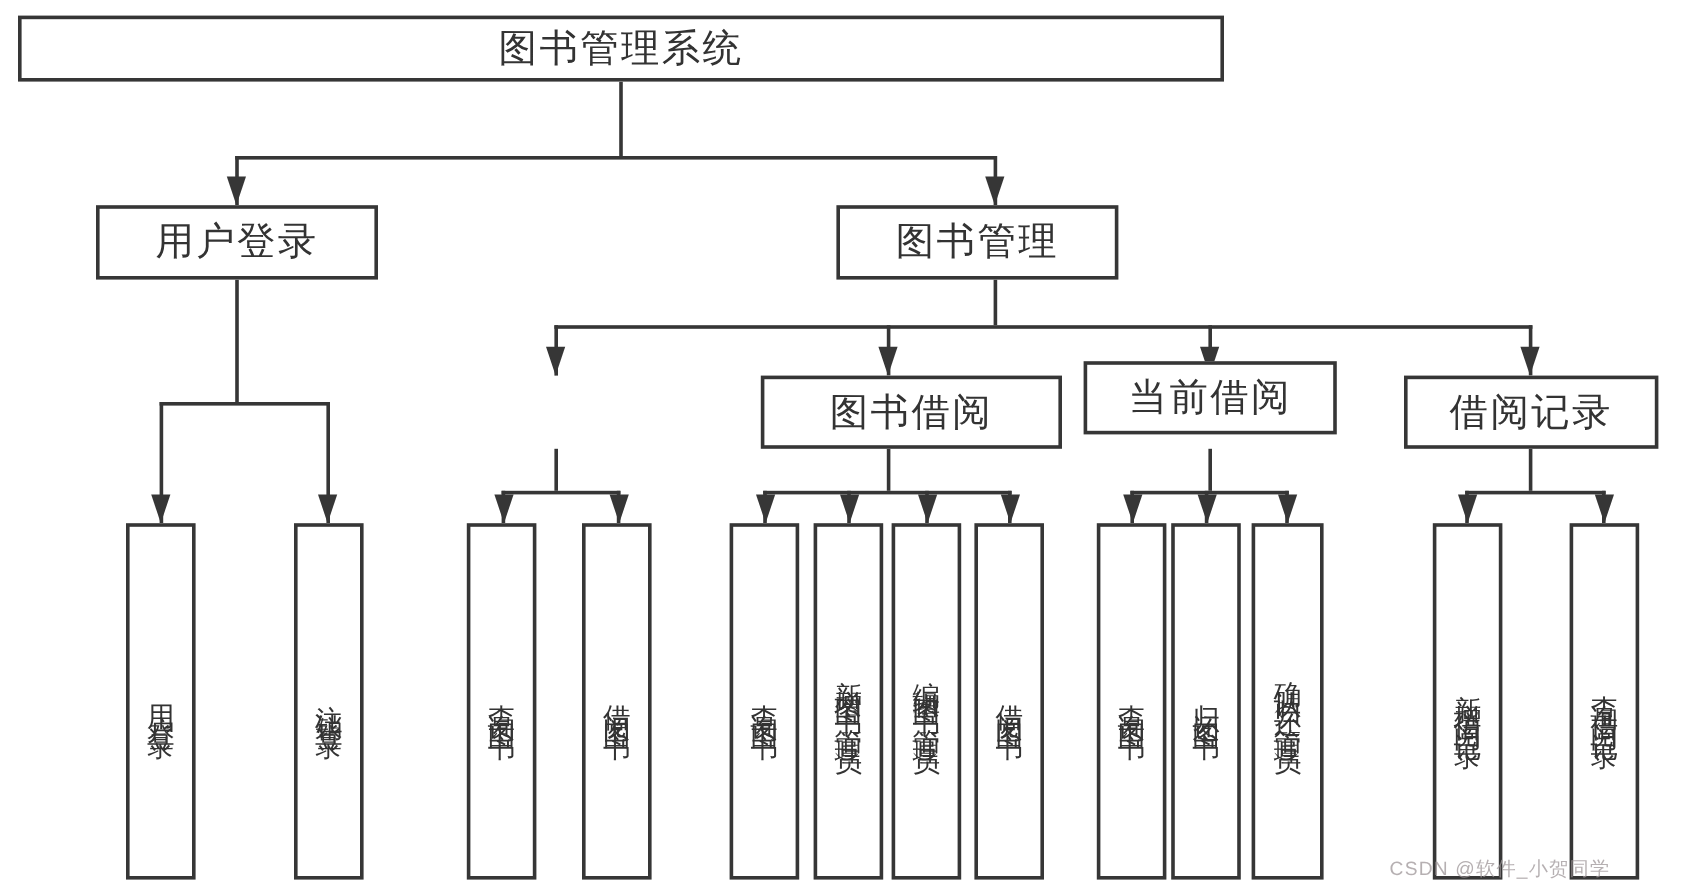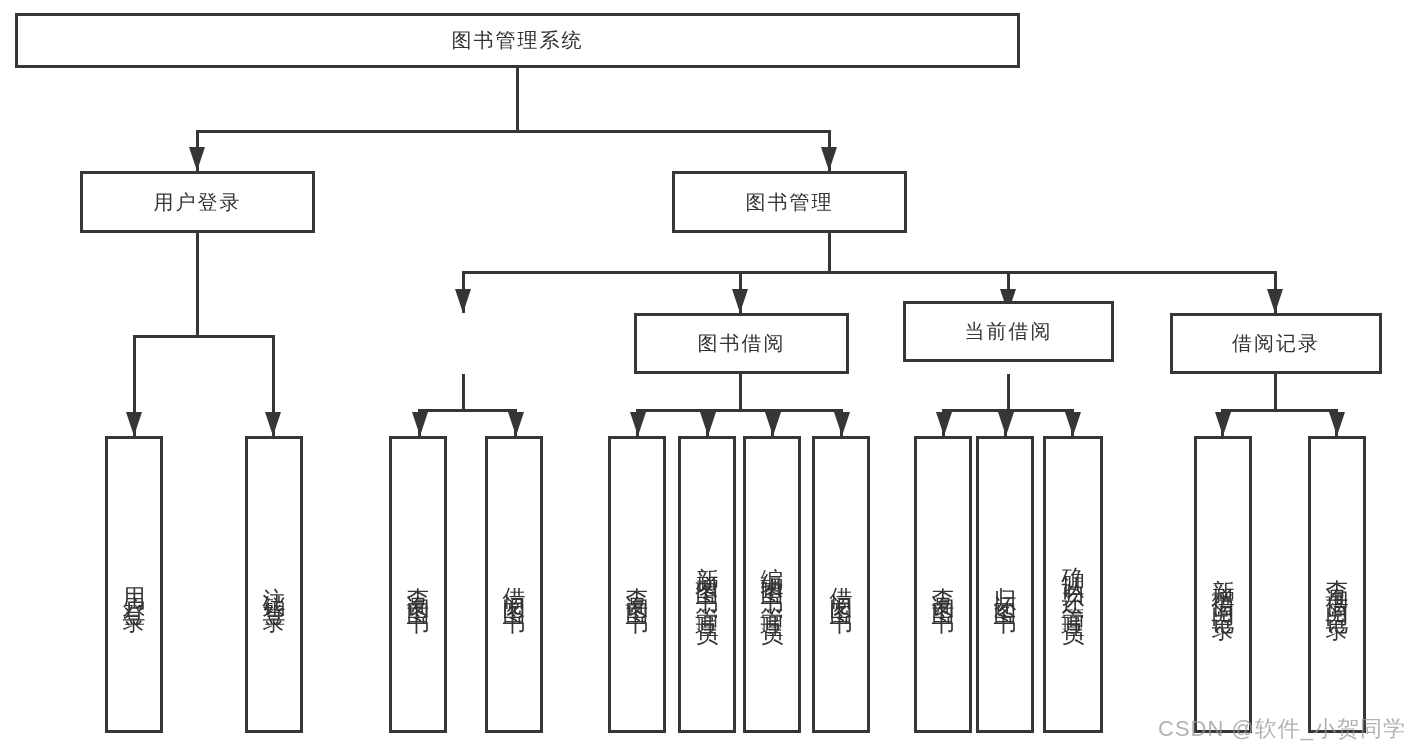--- a/index.html
+++ b/index.html
@@ -11,39 +11,39 @@
     overflow:hidden;
   }
   .node{
     position:absolute;
     background:#ffffff;
     border:3px solid #363636;
     box-sizing:border-box;
     display:flex;align-items:center;justify-content:center;
     color:#333333;
   }
-  .node.h{font-size:20px;letter-spacing:2px;white-space:nowrap;}
+  .node.h{font-size:32px;letter-spacing:2px;white-space:nowrap;}
   .node.v span{
     writing-mode:vertical-rl;
     font-size:23px;
     letter-spacing:8px;
     line-height:1;
   }
   .hline{position:absolute;height:3px;background:#363636;}
   .vline{position:absolute;width:3px;background:#363636;}
   .arrow{
     position:absolute;width:0;height:0;
     border-left:8px solid transparent;
     border-right:8px solid transparent;
     border-top:24px solid #363636;
   }
   .watermark{
     position:absolute;
     left:1158px;top:714px;
-    font-size:22px;
+    font-size:16px;
     color:rgba(158,150,152,0.75);
     letter-spacing:1px;
     white-space:nowrap;
     z-index:5;
   }
 </style>
 </head>
 <body>
 
 <div class="canvas">
@@ -107,25 +107,25 @@
   <div class="vline" style="left:1335px;top:409px;height:27px"></div>
   <div class="arrow" style="left:1329px;top:412px"></div>
 
   <div class="node h" style="left:15px;top:13px;width:1005px;height:55px">
     <span>图书管理系统</span>
   </div>
 
   <div class="node h" style="left:80px;top:171px;width:235px;height:62px">
     <span>用户登录</span>
   </div>
-  <div class="node h" style="left:672px;top:171px;width:235px;height:62px">
+  <div class="node h" style="left:697px;top:171px;width:235px;height:62px">
     <span>图书管理</span>
   </div>
 
-  <div class="node h" style="left:634px;top:313px;width:215px;height:61px">
+  <div class="node h" style="left:634px;top:313px;width:251px;height:61px">
     <span>图书借阅</span>
   </div>
   <div class="node h" style="left:903px;top:301px;width:211px;height:61px">
     <span>当前借阅</span>
   </div>
   <div class="node h" style="left:1170px;top:313px;width:212px;height:61px">
     <span>借阅记录</span>
   </div>
 
   <div class="node v" style="left:105px;top:436px;width:58px;height:297px">

